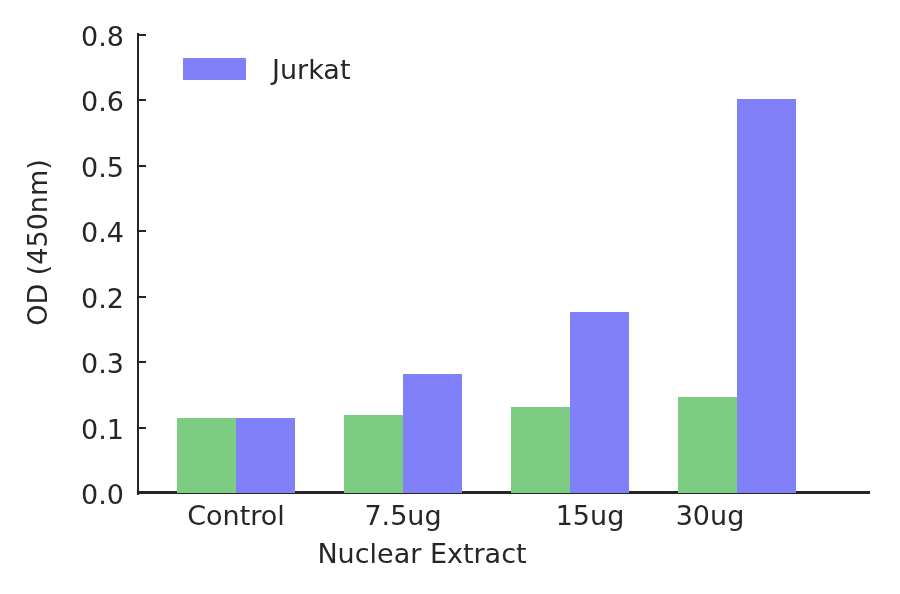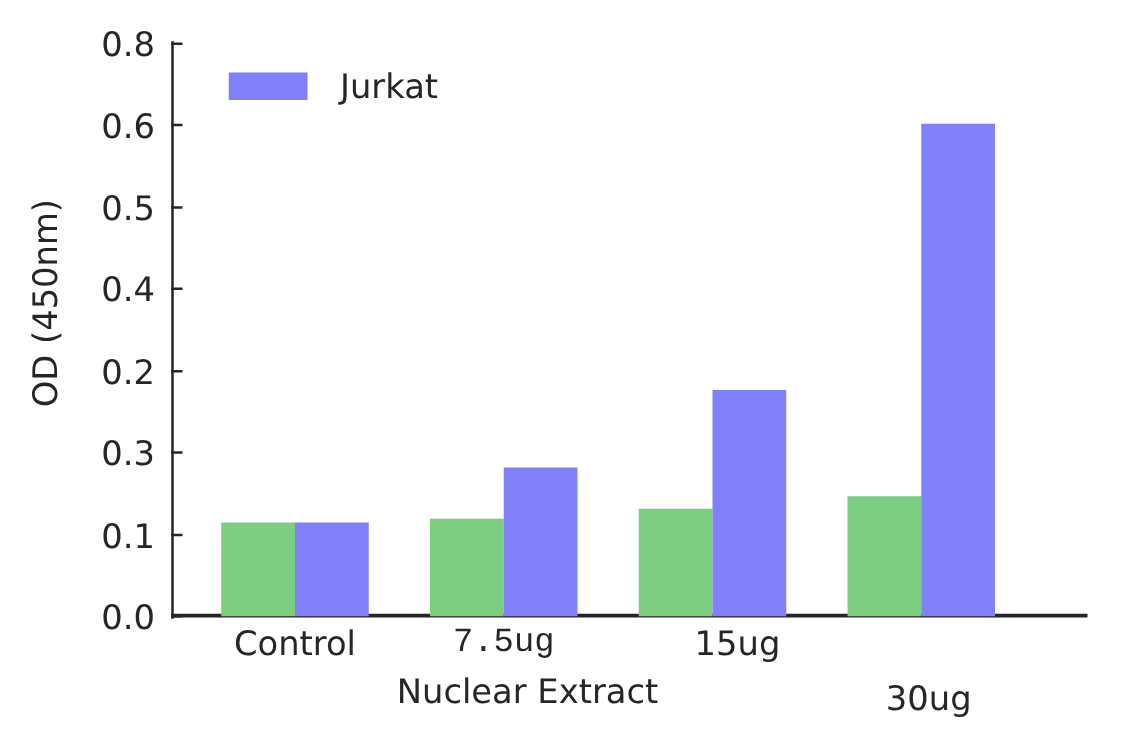--- a/index.html
+++ b/index.html
@@ -179,23 +179,23 @@
         <div class="bar bar-jurkat" title="Jurkat 7.5ug: 0.182" style="left: 266px; width: 59px; height: 119.08px; background: rgb(128, 128, 248);"></div>
         <div class="bar bar-hela" title="Hela 15ug: 0.131" style="left: 374px; width: 59px; height: 85.7114px; background: rgb(124, 204, 130);"></div>
         <div class="bar bar-jurkat" title="Jurkat 15ug: 0.277" style="left: 433px; width: 59px; height: 181.237px; background: rgb(128, 128, 248);"></div>
         <div class="bar bar-hela" title="Hela 30ug: 0.146" style="left: 541px; width: 59px; height: 95.5257px; background: rgb(124, 204, 130);"></div>
         <div class="bar bar-jurkat" title="Jurkat 30ug: 0.602" style="left: 600px; width: 59px; height: 393.88px; background: rgb(128, 128, 248);"></div>
       </div>
   </div>
 
   <div id="xticks">
       <div class="xtick-label" style="left: 236px;">Control</div>
-      <div class="xtick-label" style="left: 403px; font-family: Liberation Mono, monospace;">7.5ug</div>
+      <div class="xtick-label" style="left: 403px;">7.5ug</div>
       <div class="xtick-label" style="left: 590px;">15ug</div>
-      <div class="xtick-label" style="left: 743px; margin-top: 44px;">30ug</div>
+      <div class="xtick-label" style="left: 710px;">30ug</div>
     </div>
 
   <div id="xlabel"><span>Nuclear Extract</span></div>
 
   <div id="legend">
       <div class="legend-row">
         <div class="legend-swatch" style="background: rgb(128, 128, 248);"></div>
         <div class="legend-text">Jurkat</div>
       </div>
     </div>

